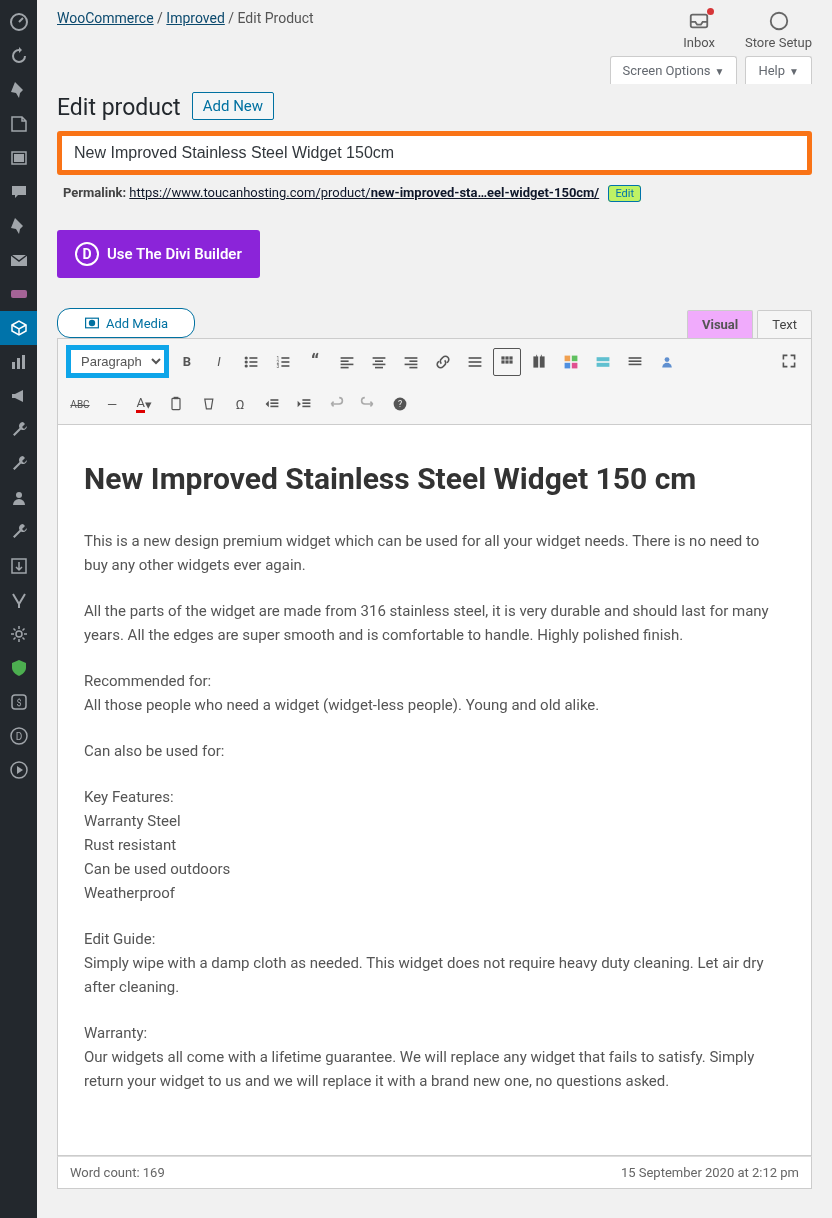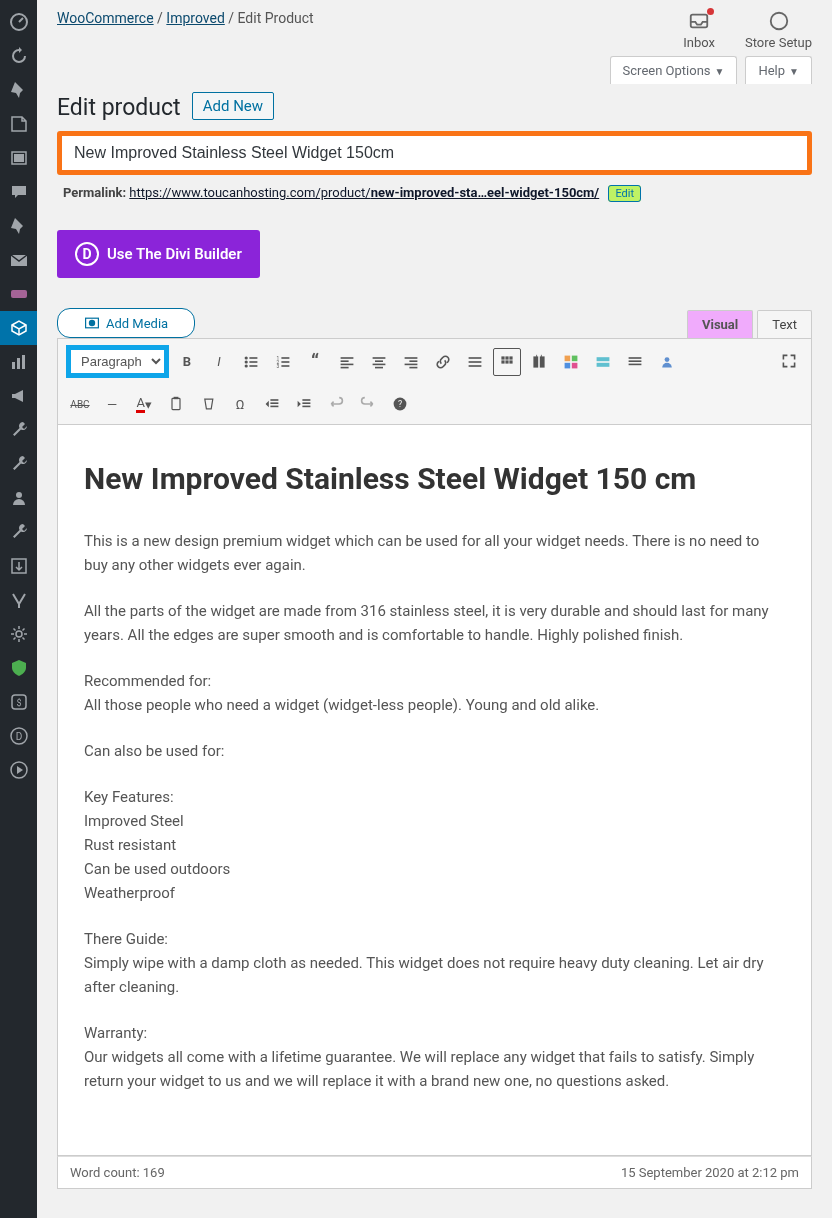--- a/index.html
+++ b/index.html
@@ -406,22 +406,22 @@
           </svg>
         </span>
     </div>
 
     <div class="content-area">
       <h2>New Improved Stainless Steel Widget 150 cm</h2>
       <p>This is a new design premium widget which can be used for all your widget needs. There is no need to buy any other widgets ever again.</p>
       <p>All the parts of the widget are made from 316 stainless steel, it is very durable and should last for many years. All the edges are super smooth and is comfortable to handle. Highly polished finish.</p>
       <p><span>Recommended for:</span><br><span>All those people who need a widget (widget-less people). Young and old alike.</span></p>
       <p><span>Can also be used for:</span><br></p>
-      <p><span>Key Features:</span><br><span>Improved Steel</span><br><span>Rust resistant</span><br><span>Can be used outdoors</span><br><span>Weatherproof</span></p>
-      <p><span>There Guide:</span><br><span>Simply wipe with a damp cloth as needed. This widget does not require heavy duty cleaning. Let air dry after cleaning.</span></p>
+      <p><span>Key Features:</span><br><span>Warranty Steel</span><br><span>Rust resistant</span><br><span>Can be used outdoors</span><br><span>Weatherproof</span></p>
+      <p><span>Edit Guide:</span><br><span>Simply wipe with a damp cloth as needed. This widget does not require heavy duty cleaning. Let air dry after cleaning.</span></p>
       <p><span>Warranty:</span><br><span>Our widgets all come with a lifetime guarantee. We will replace any widget that fails to satisfy. Simply return your widget to us and we will replace it with a brand new one, no questions asked.</span></p>
     </div>
 
     <div class="statusbar">
       <span>Word count: 169</span>
       <span>15 September 2020 at 2:12 pm</span>
     </div>
   </div>
 </div>
 

